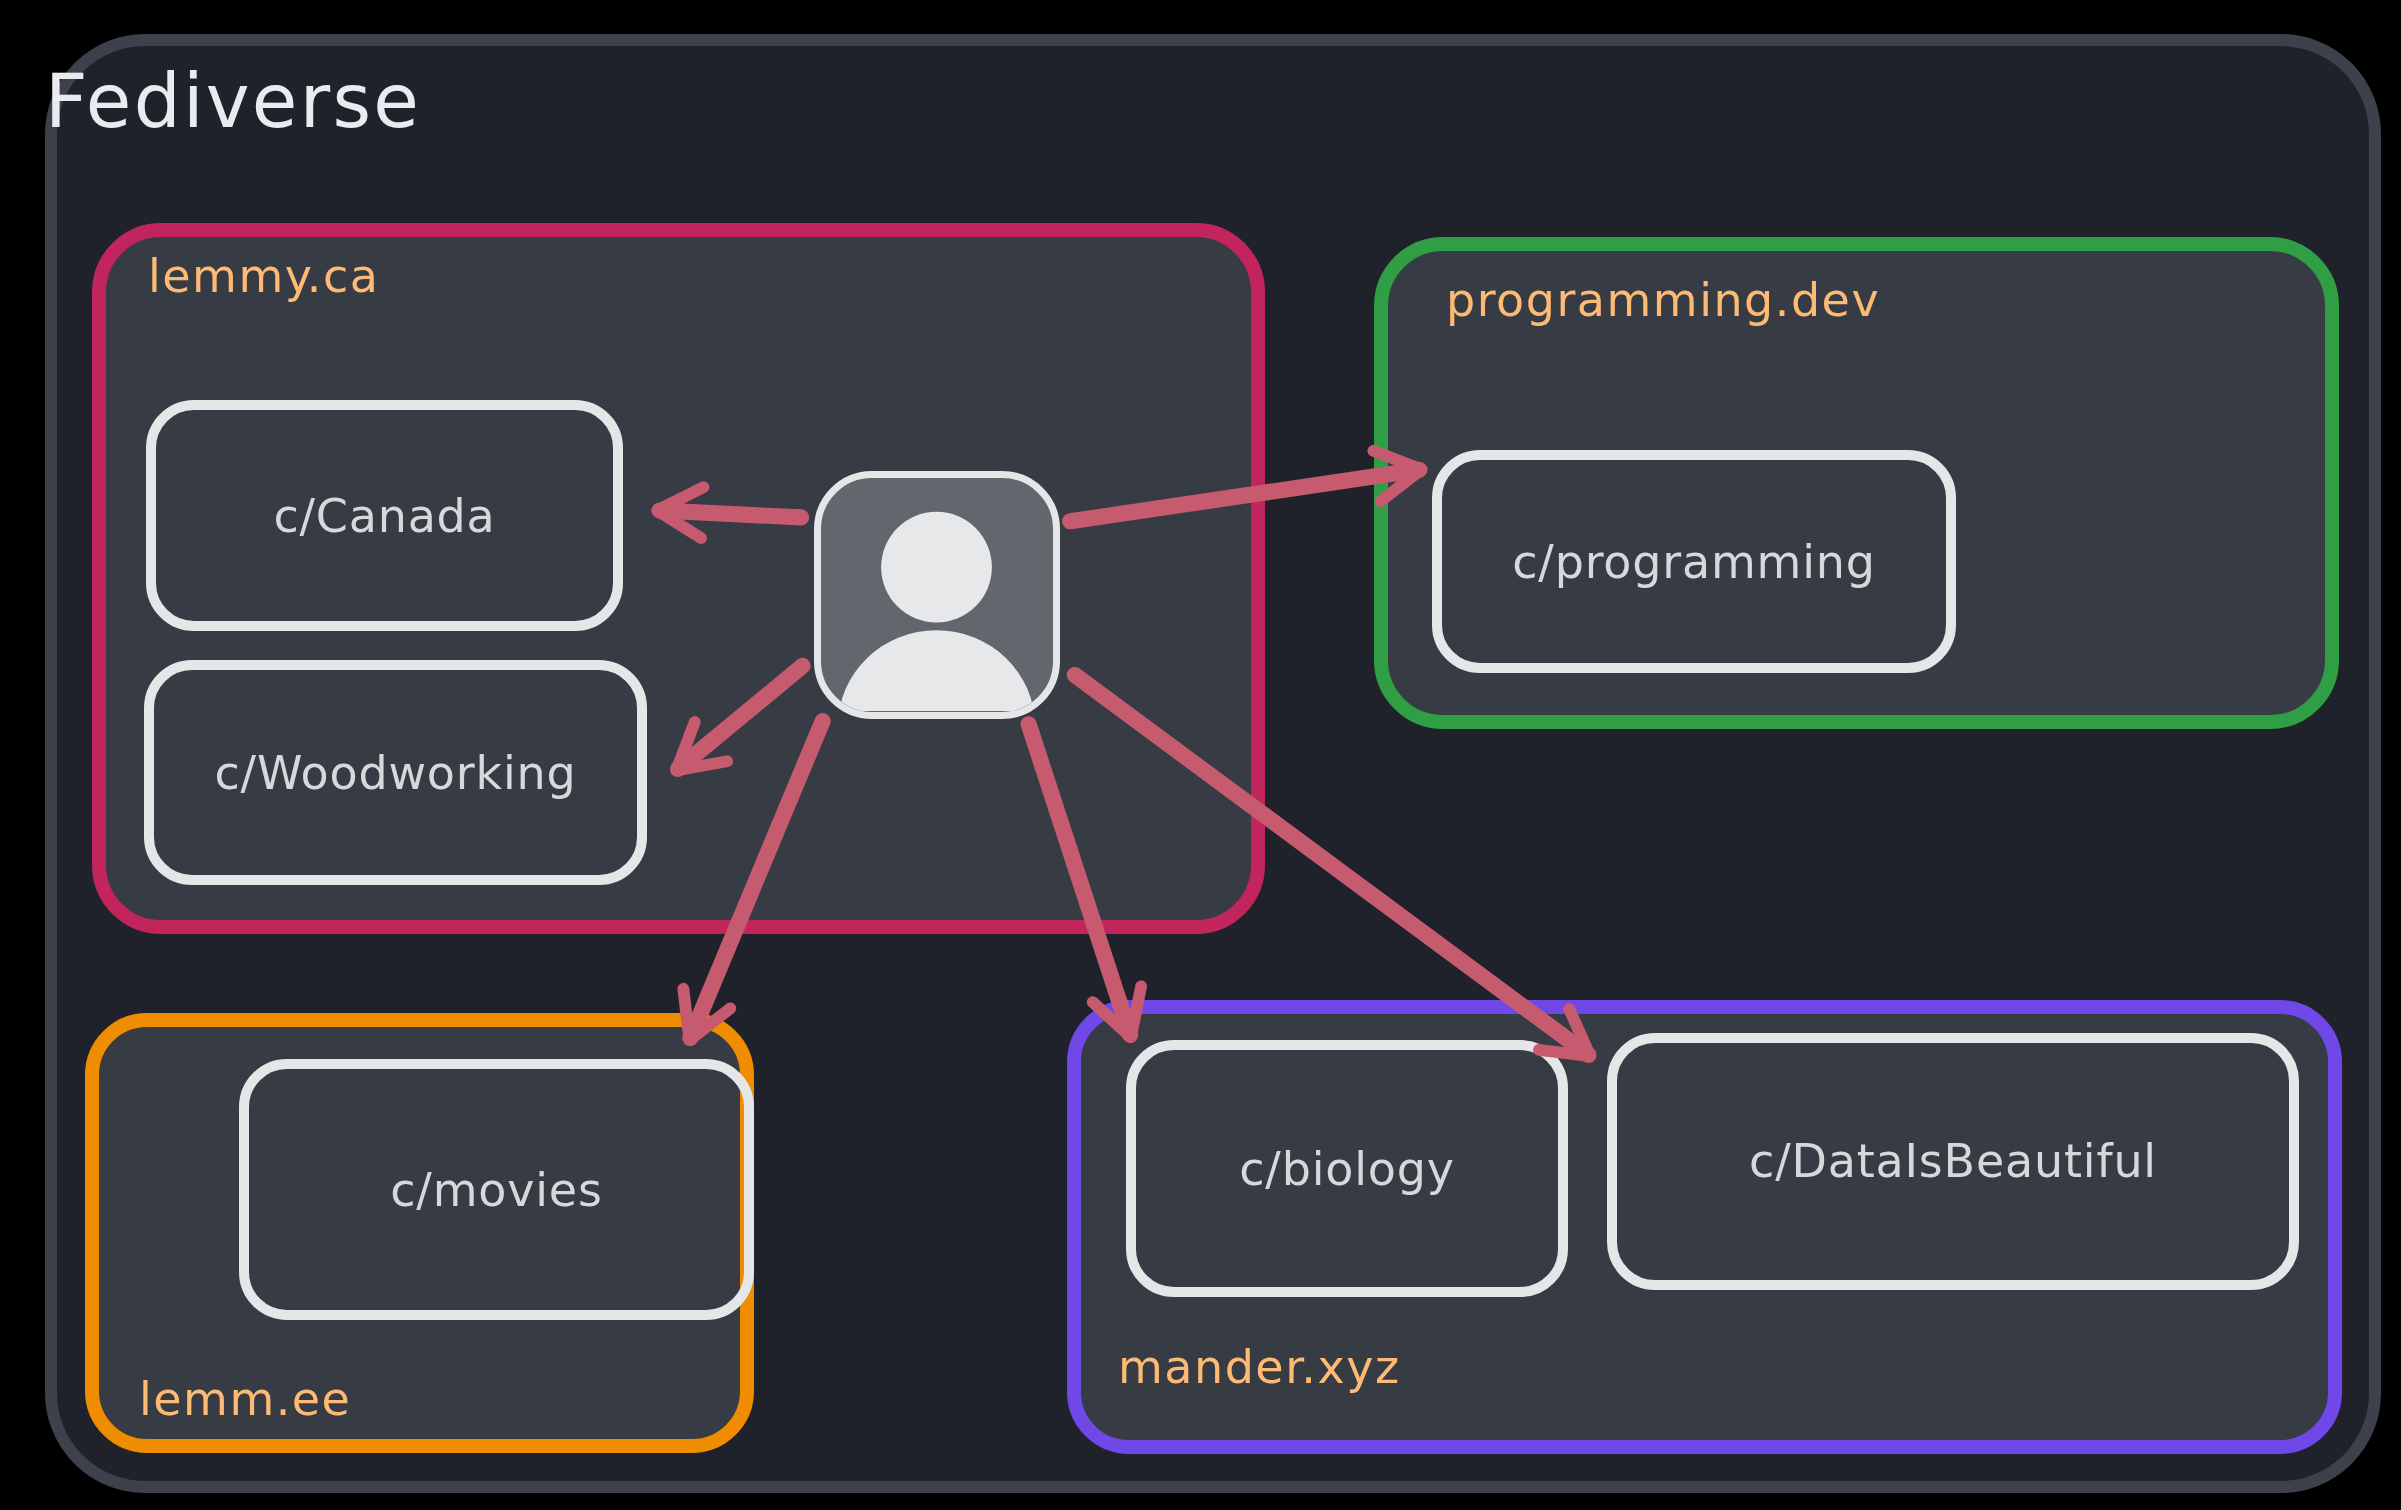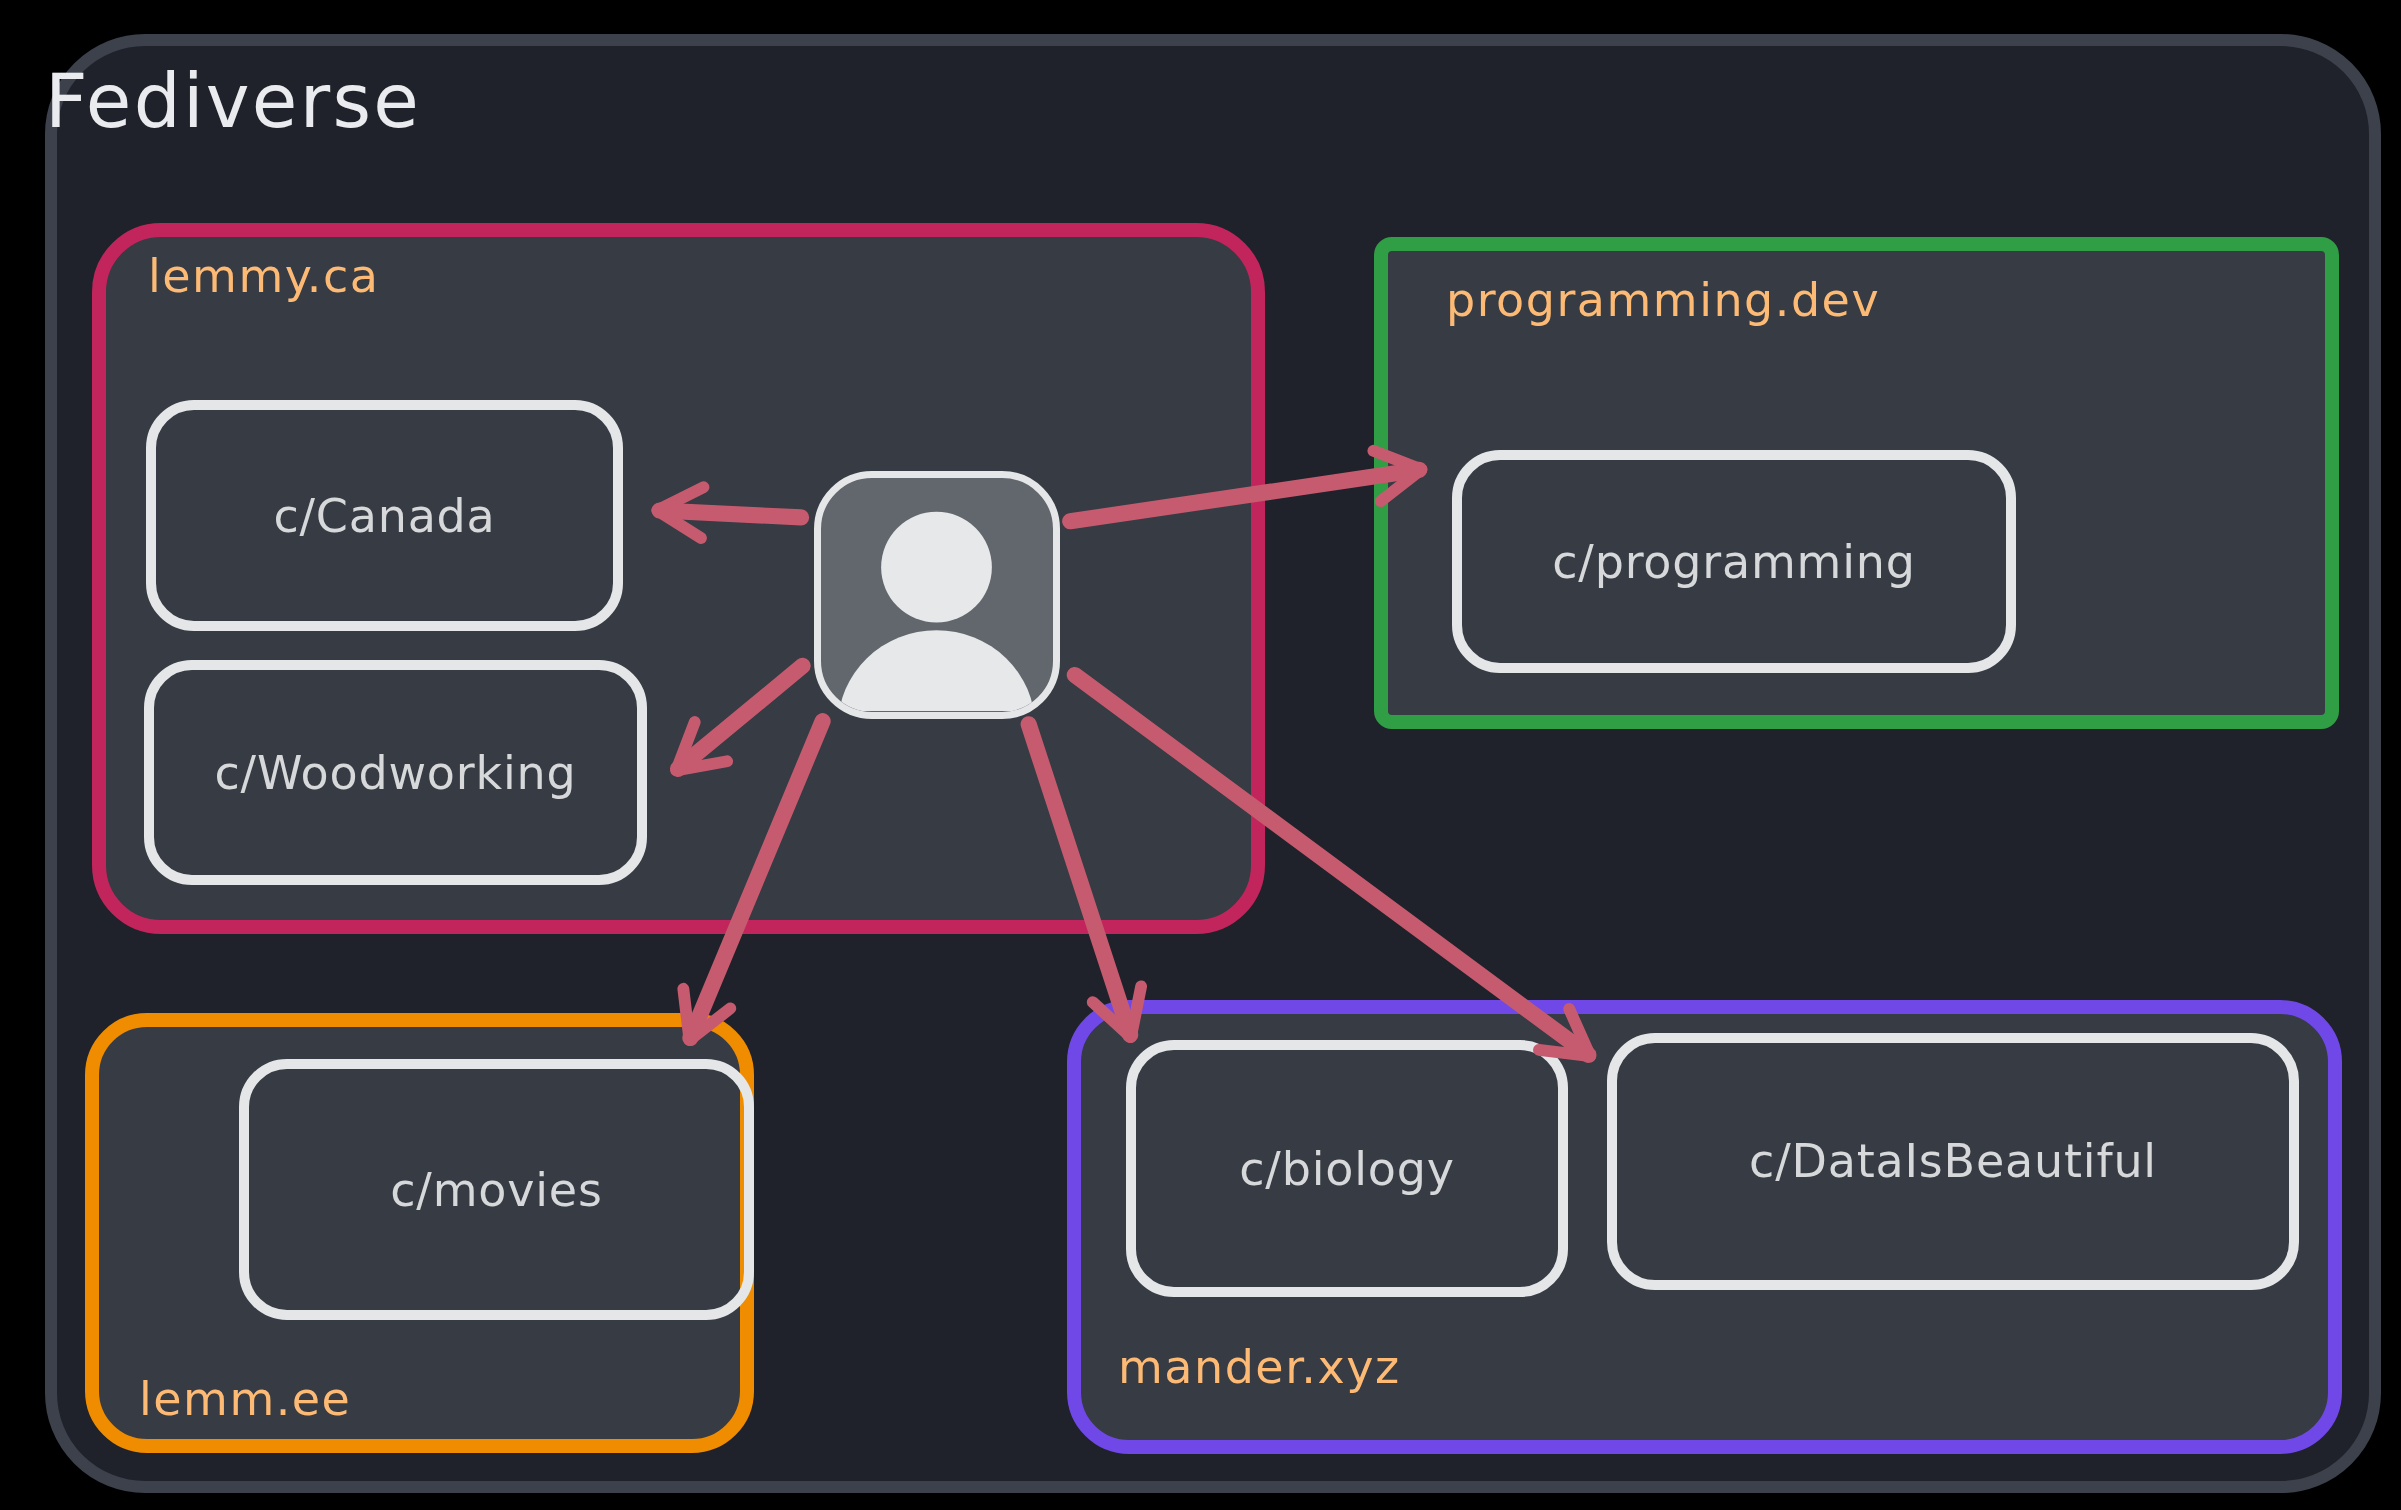--- a/index.html
+++ b/index.html
@@ -32,21 +32,21 @@
   #label-lemmee      { left: 40px; top: 317px; margin-top: 28px; }
   #label-mander      { left: 37px; top: 326px; }
 
   .community {
     position: absolute; border: 10.8px solid #e5e6e8; border-radius: 48px;
     display: flex; align-items: center; justify-content: center;
   }
   .community-label { font-size: 46px; letter-spacing: 0.8px; color: #d6d8da; white-space: nowrap; }
   #com-canada       { left: 40px;  top: 163px; width: 477px; height: 231px; }
   #com-woodworking  { left: 38px;  top: 423px; width: 503px; height: 225px; }
-  #com-programming  { left: 64px;  top: 199px; width: 564px; height: 223px; }
+  #com-programming  { left: 44px;  top: 199px; width: 524px; height: 223px; }
   #com-movies       { left: 140px; top: 32px;  width: 515px; height: 261px; }
   #com-biology      { left: 45px;  top: 26px;  width: 442px; height: 257px; }
   #com-dataisbeautiful { left: 526px; top: 18.5px; width: 692px; height: 257px; }
 
   .avatar {
     position: absolute; left: 814px; top: 471px; width: 246px; height: 248px;
     background: #62666d; border: 7.7px solid #e5e6e8; border-radius: 58px;
     overflow: hidden; z-index: 3;
   }
   .avatar svg { position: absolute; left: 0; top: 0; }
@@ -66,21 +66,21 @@
   <div class="instance" id="box-lemmy" style="border-color: rgb(194, 37, 92);">
     <div class="instance-label" id="label-lemmy">lemmy.ca</div>
     <div class="community" id="com-canada">
       <span class="community-label">c/Canada</span>
     </div>
     <div class="community" id="com-woodworking">
       <span class="community-label">c/Woodworking</span>
     </div>
   </div>
 
-  <div class="instance" id="box-programming" style="border-color: rgb(47, 158, 68); border-radius: 18px;">
+  <div class="instance" id="box-programming" style="border-color: rgb(47, 158, 68);">
     <div class="instance-label" id="label-programming">programming.dev</div>
     <div class="community" id="com-programming">
       <span class="community-label">c/programming</span>
     </div>
   </div>
 
   <div class="instance" id="box-lemmee" style="border-color: rgb(240, 140, 0);">
     <div class="instance-label" id="label-lemmee">lemm.ee</div>
     <div class="community" id="com-movies">
       <span class="community-label">c/movies</span>

